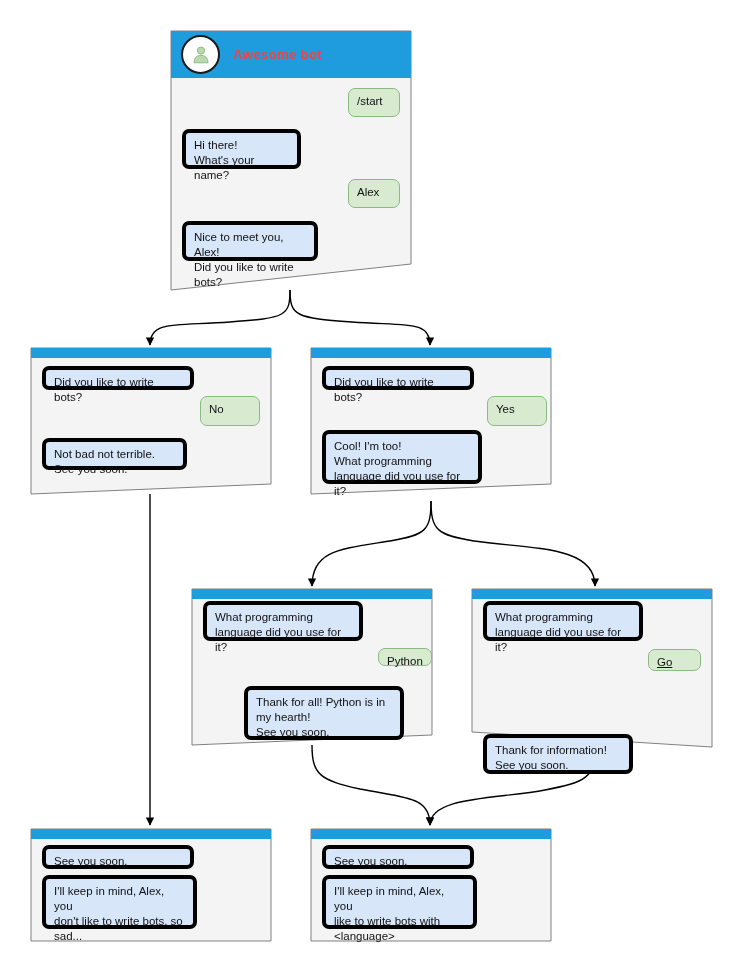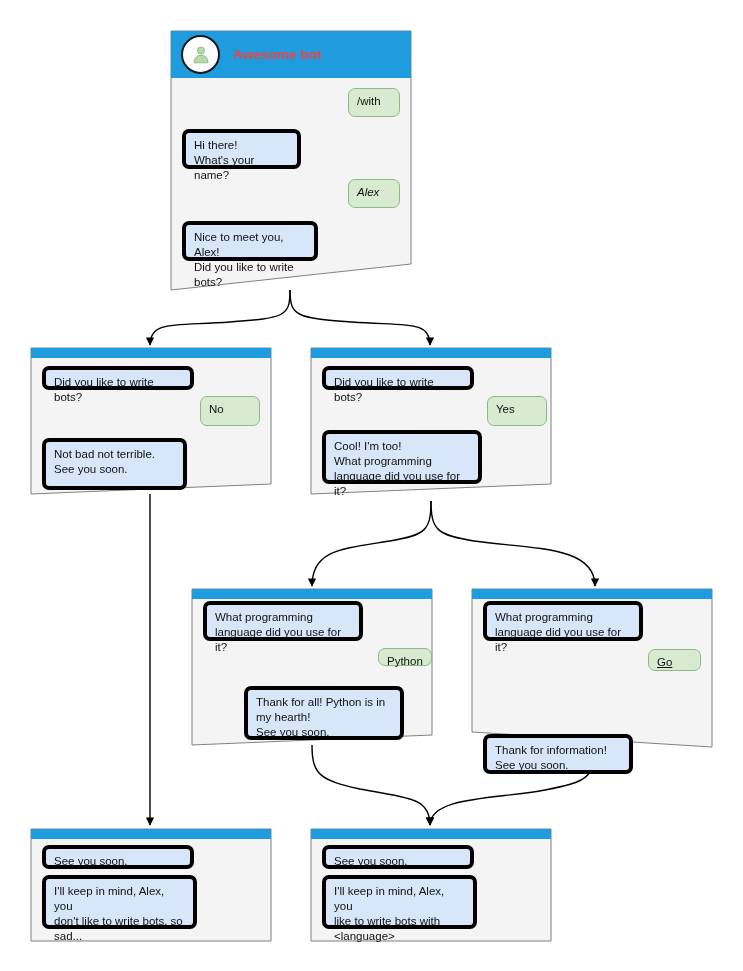--- a/index.html
+++ b/index.html
@@ -89,41 +89,41 @@
       <div class="avatar">
         <svg width="22" height="22" viewBox="0 0 24 24" aria-hidden="true">
           <circle cx="12" cy="7.2" r="3.9" fill="#b8d9ae" stroke="#8bb880" stroke-width="1"></circle>
           <path d="M4.4 20.5 C4.4 14.6 8 12.4 12 12.4 C16 12.4 19.6 14.6 19.6 20.5 Z" fill="#b8d9ae" stroke="#8bb880" stroke-width="1"></path>
         </svg>
       </div>
       <div class="title">Awesome bot</div>
     </div>
 
     <div class="body">
-      <div class="bubble user" style="right:11px;top:10px;width:52px;height:29px;">/with</div>
+      <div class="bubble user" style="right:11px;top:10px;width:52px;height:29px;">/start</div>
       <div class="bubble bot" style="left:11px;top:51px;width:119px;height:40px;">Hi there!
 What's your name?</div>
-      <div class="bubble user" style="right:11px;top:101px;width:52px;height:29px;font-style:italic;">Alex</div>
+      <div class="bubble user" style="right:11px;top:101px;width:52px;height:29px;">Alex</div>
       <div class="bubble bot" style="left:11px;top:143px;width:136px;height:40px;">Nice to meet you, Alex!
 Did you like to write bots?</div>
     </div>
   </div>
 
   <div class="node" style="left:31px;top:348px;width:240px;height:146px;">
     <div class="shell">
       <svg viewBox="0 0 240 146" preserveAspectRatio="none">
         <polygon points="0,0 240,0 240,136 0,146" fill="#f4f4f4" stroke="#808080" stroke-width="1"></polygon>
         <rect x="0" y="0" width="240" height="10" fill="#1f9cdd"></rect>
       </svg>
     </div>
     <div class="header" style="height:10px;"></div>
     <div class="body" style="top:10px;">
       <div class="bubble bot" style="left:11px;top:8px;width:152px;height:24px;">Did you like to write bots?</div>
       <div class="bubble user" style="right:11px;top:38px;width:60px;height:30px;">No</div>
-      <div class="bubble bot" style="left:11px;top:80px;width:145px;height:52px;">Not bad not terrible.
+      <div class="bubble bot" style="left:11px;top:80px;width:145px;height:32px;">Not bad not terrible.
 See you soon.</div>
     </div>
   </div>
 
   <div class="node" style="left:311px;top:348px;width:240px;height:146px;">
     <div class="shell">
       <svg viewBox="0 0 240 146" preserveAspectRatio="none">
         <polygon points="0,0 240,0 240,136 0,146" fill="#f4f4f4" stroke="#808080" stroke-width="1"></polygon>
         <rect x="0" y="0" width="240" height="10" fill="#1f9cdd"></rect>
       </svg>

